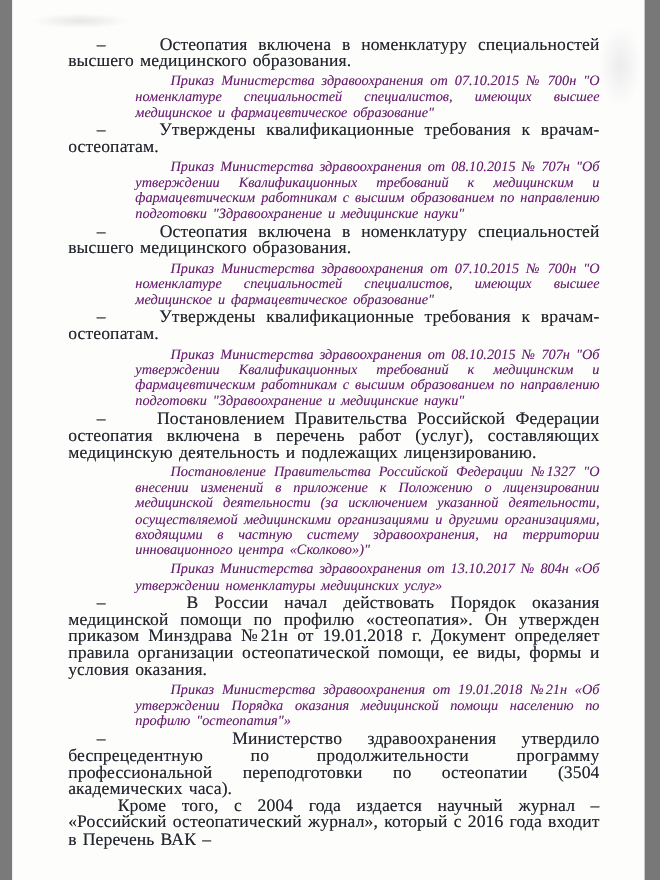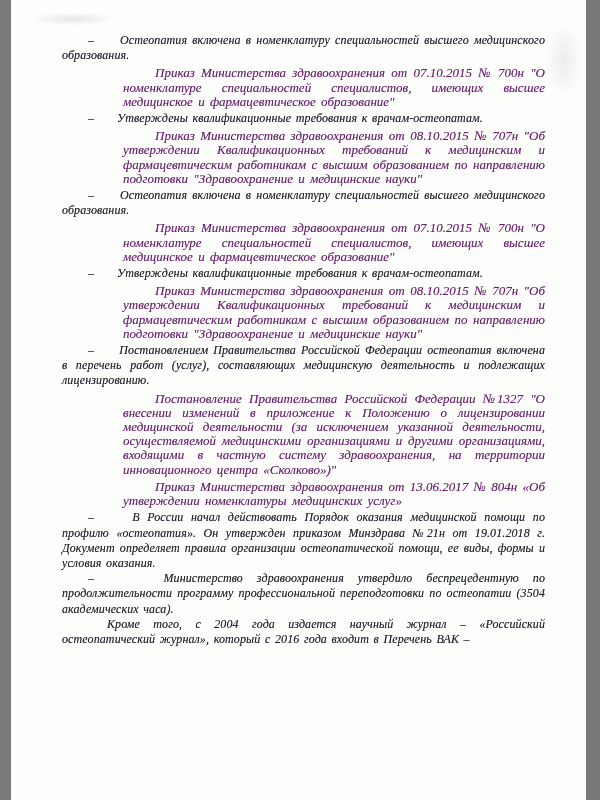--- a/index.html
+++ b/index.html
@@ -40,28 +40,27 @@
   .doc-body {
     position: absolute;
     left: 62px;
     top: 33px;
     width: 483px;
     color: #23262e;
     filter: blur(0.25px);
   }
   p { margin: 0; }
   p.bullet, p.plain {
-    font-size: 12px;
+    font-size: 16px;
     line-height: 15.2px;
     text-align: justify;
     text-indent: 26px;
     letter-spacing: 0.1px;
     word-spacing: 1.5px;
     text-shadow: 0 0 0.6px rgba(35,38,46,0.55);
-    font-style: italic;
   }
   p.plain { text-indent: 45px; }
   p.citation {
     font-style: italic;
     font-size: 13px;
     line-height: 14.2px;
     text-align: justify;
     margin: 3px 0 2px 61px;
     text-indent: 32px;
     color: #701a75;
@@ -82,18 +81,19 @@
     <p class="bullet">–&nbsp;&nbsp;&nbsp;&nbsp;&nbsp;Остеопатия включена в номенклатуру специальностей высшего медицинского образования.</p>
     <p class="citation">Приказ Министерства здравоохранения от 07.10.2015 № 700н "О номенклатуре специальностей специалистов, имеющих высшее медицинское и фармацевтическое образование"</p>
     <p class="bullet">–&nbsp;&nbsp;&nbsp;&nbsp;&nbsp;Утверждены квалификационные требования к врачам-остеопатам.</p>
     <p class="citation">Приказ Министерства здравоохранения от 08.10.2015 № 707н "Об утверждении Квалификационных требований к медицинским и фармацевтическим работникам с высшим образованием по направлению подготовки "Здравоохранение и медицинские науки"</p>
     <p class="bullet">–&nbsp;&nbsp;&nbsp;&nbsp;&nbsp;Остеопатия включена в номенклатуру специальностей высшего медицинского образования.</p>
     <p class="citation">Приказ Министерства здравоохранения от 07.10.2015 № 700н "О номенклатуре специальностей специалистов, имеющих высшее медицинское и фармацевтическое образование"</p>
     <p class="bullet">–&nbsp;&nbsp;&nbsp;&nbsp;&nbsp;Утверждены квалификационные требования к врачам-остеопатам.</p>
     <p class="citation">Приказ Министерства здравоохранения от 08.10.2015 № 707н "Об утверждении Квалификационных требований к медицинским и фармацевтическим работникам с высшим образованием по направлению подготовки "Здравоохранение и медицинские науки"</p>
     <p class="bullet">–&nbsp;&nbsp;&nbsp;&nbsp;&nbsp;Постановлением Правительства Российской Федерации остеопатия включена в перечень работ (услуг), составляющих медицинскую деятельность и подлежащих лицензированию.</p>
     <p class="citation">Постановление Правительства Российской Федерации №1327 "О внесении изменений в приложение к Положению о лицензировании медицинской деятельности (за исключением указанной деятельности, осуществляемой медицинскими организациями и другими организациями, входящими в частную систему здравоохранения, на территории инновационного центра «Сколково»)"</p>
-    <p class="citation">Приказ Министерства здравоохранения от 13.06.2017 № 804н «Об утверждении номенклатуры медицинских услуг»</p>
+    <p class="citation">Приказ Министерства здравоохранения от 13.10.2017 № 804н «Об утверждении номенклатуры медицинских услуг»</p>
     <p class="bullet">–&nbsp;&nbsp;&nbsp;&nbsp;&nbsp;В России начал действовать Порядок оказания медицинской помощи по профилю «остеопатия». Он утвержден приказом Минздрава №21н от 19.01.2018 г. Документ определяет правила организации остеопатической помощи, ее виды, формы и условия оказания.</p>
+    <p class="citation">Приказ Министерства здравоохранения от 19.01.2018 №21н «Об утверждении Порядка оказания медицинской помощи населению по профилю "остеопатия"»</p>
     <p class="bullet">–&nbsp;&nbsp;&nbsp;&nbsp;&nbsp;Министерство здравоохранения утвердило беспрецедентную по продолжительности программу профессиональной переподготовки по остеопатии (3504 академических часа).</p>
     <p class="plain">Кроме того, с 2004 года издается научный журнал – «Российский остеопатический журнал», который с 2016 года входит в Перечень ВАК –</p>
   </div>
 </div>
 
 </body></html>

